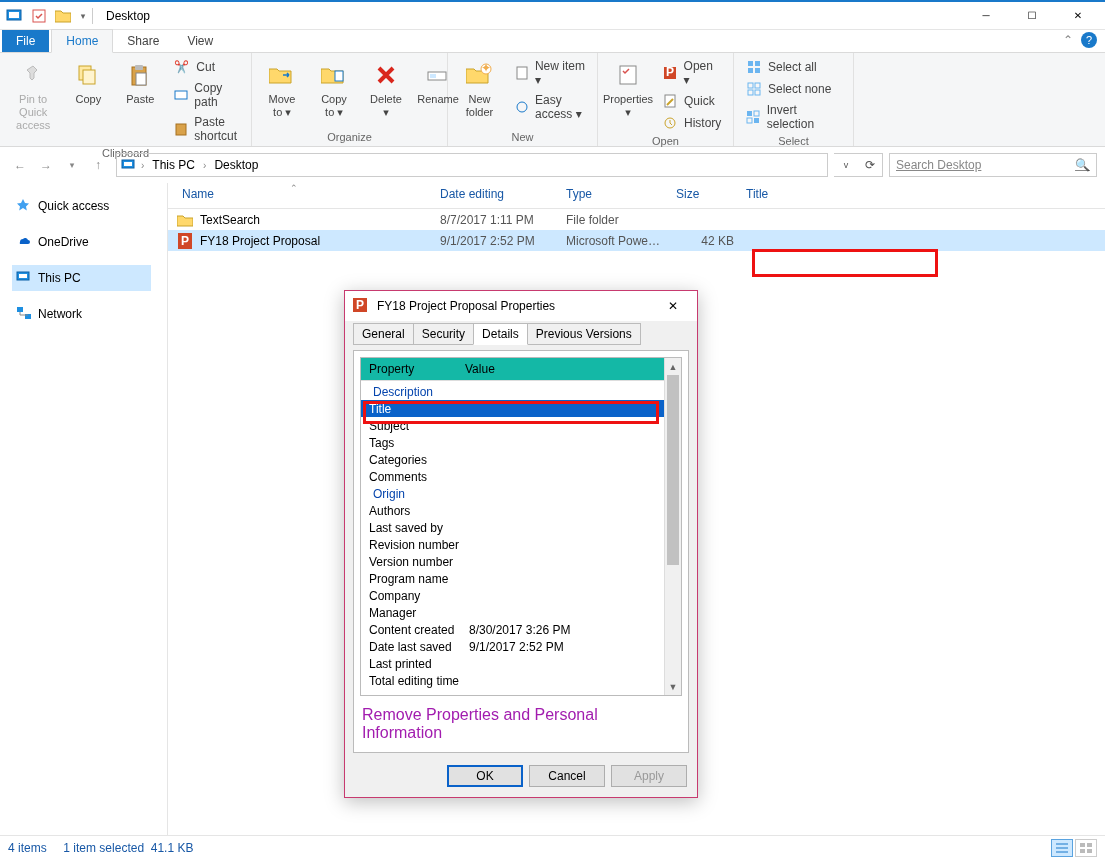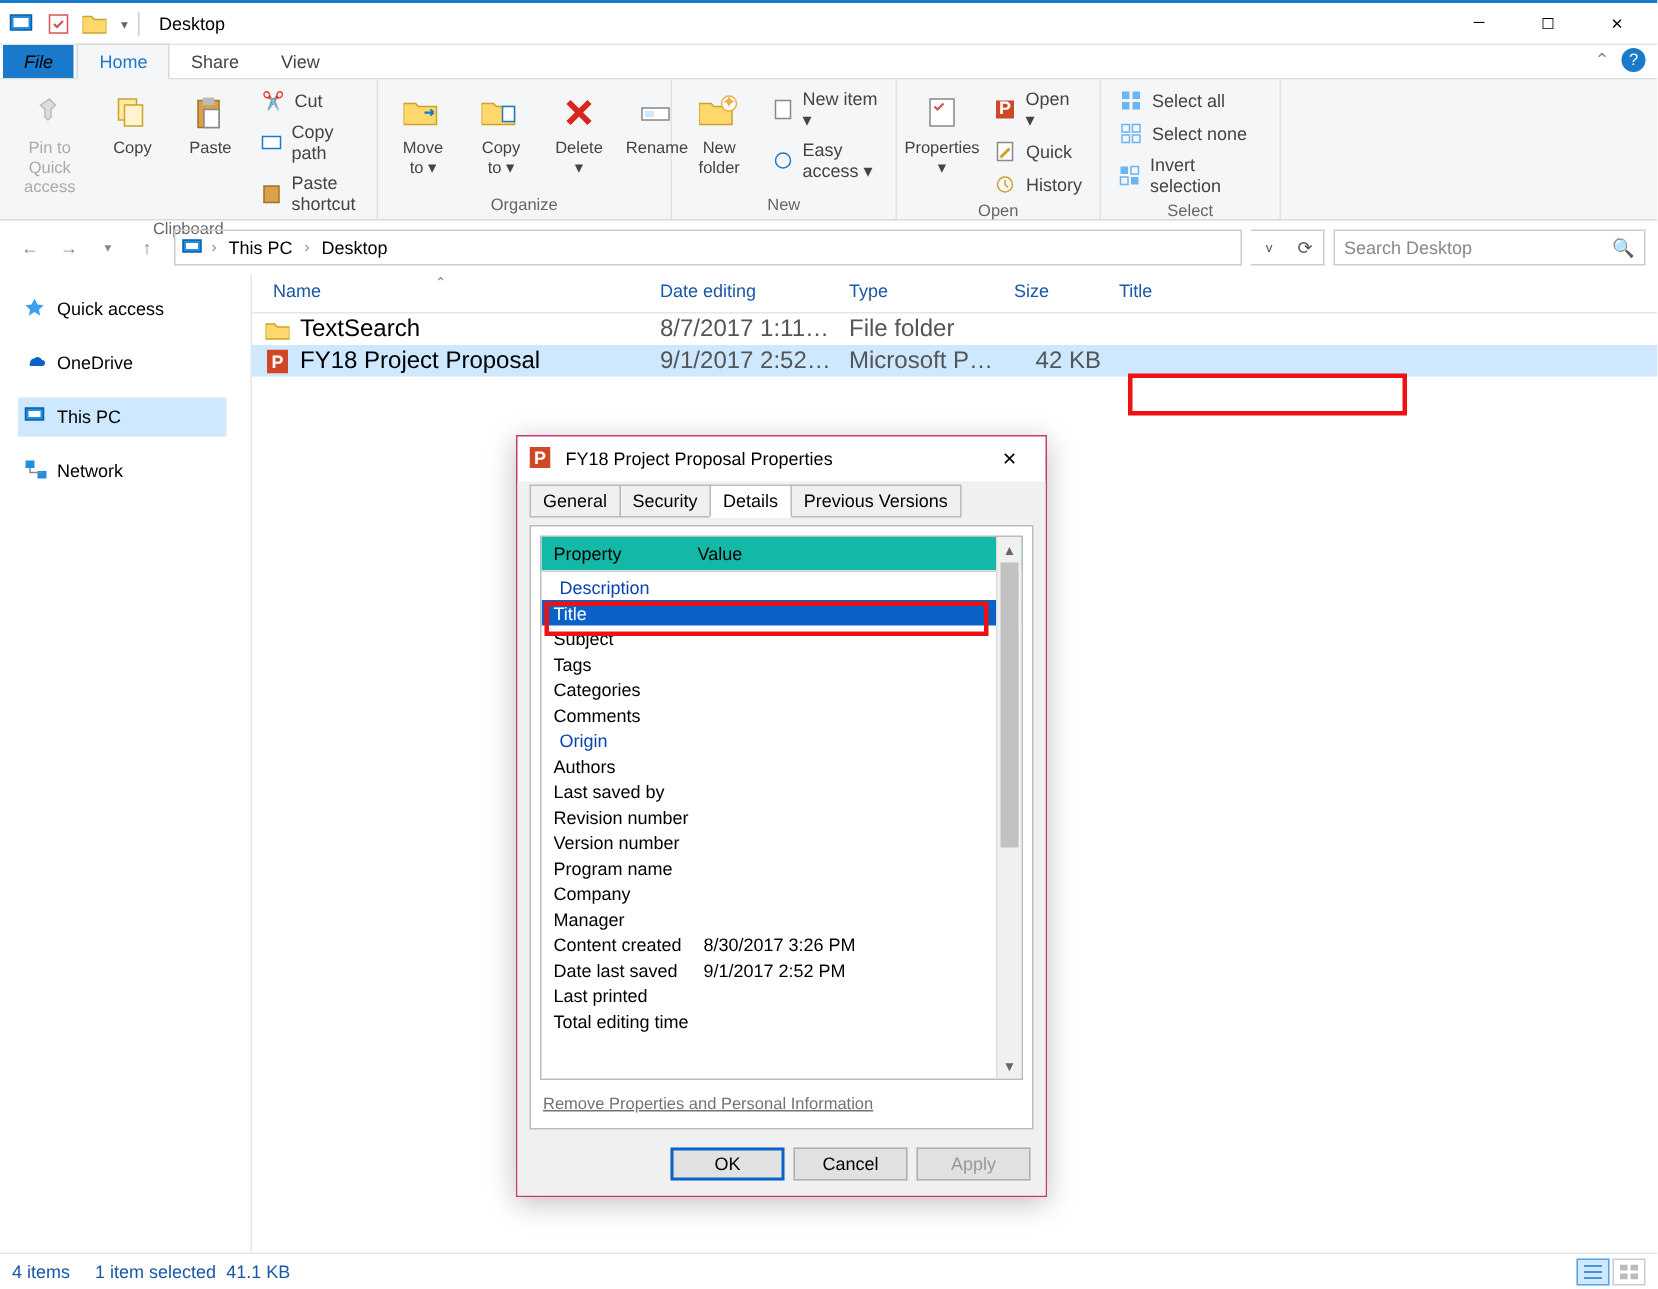--- a/index.html
+++ b/index.html
@@ -9,21 +9,21 @@
 .titlebar { height: 30px; background: #fff; border-bottom: 1px solid #e5e5e5; display: flex; align-items: center; padding: 0 4px; border-top:2px solid #1979ca;}
 .titlebar .qat { display: flex; gap: 2px; align-items: center; }
 .titlebar .qat .qicon { width: 22px; height: 22px; display: flex; align-items: center; justify-content: center; }
 .titlebar .title { margin-left: 12px; font-size: 12px; color: #000; }
 .titlebar .spacer { flex: 1; }
 .winbtn { width: 46px; height: 30px; display: flex; align-items: center; justify-content: center; font-size: 10px; }
 
 
 .ribbon-tabs { height: 23px; display:flex; align-items:flex-end; padding-left: 2px; border-bottom:1px solid #dadada;}
 .ribbon-tabs .tab { padding: 4px 14px 4px 14px; font-size: 12px; color:#444; }
-.ribbon-tabs .tab.file { background:#1979ca; color:#000000; margin-right:2px;font-style:italic;}
+.ribbon-tabs .tab.file { background:#1979ca; color:#ffffff; margin-right:2px;}
 .ribbon-tabs .tab.active { background:#f5f6f7; color:#1979ca; border-top:1px solid #dadada; border-left:1px solid #dadada; border-right:1px solid #dadada; border-bottom:1px solid #f5f6f7; margin-bottom:-1px;}
 .ribbon-tabs .tab-help { margin-left:auto; padding:4px 8px; display:flex; gap:8px; align-items:center;}
 
 
 .ribbon { height: 94px; background:#f5f6f7; border-bottom:1px solid #dadada; display:flex; }
 .group { border-right:1px solid #e1e1e1; display:flex; flex-direction:column; }
 .group-body { flex:1; display:flex; align-items:flex-start; padding:2px 6px 0 6px; gap:4px;}
 .group-label { text-align:center; font-size:11px; color:#666; padding:2px 0 3px 0;}
 .bigbtn { display:flex; flex-direction:column; align-items:center; justify-content:flex-start; padding:4px 6px; min-width:48px; gap:2px; color:#444;}
 .bigbtn .ic { width:32px; height:32px; display:flex; align-items:center; justify-content:center;}
@@ -34,41 +34,41 @@
 .smallbtn .sic { width:16px; height:16px; display:flex; align-items:center; justify-content:center;}
 
 
 .navrow { height:36px; display:flex; align-items:center; padding:4px 8px; gap:2px;}
 .navbtn { width:24px; height:24px; display:flex; align-items:center; justify-content:center; color:#888; }
 .addressbar { flex:1; height:24px; border:1px solid #ccc; display:flex; align-items:center; padding:0 4px; gap:4px; margin:0 4px;}
 .addressbar .crumb { padding:2px 4px; font-size:12px; }
 .addressbar .sep { color:#888; font-size:10px;}
 .addr-actions { display:flex; border:1px solid #ccc; border-left:none; height:24px;}
 .addr-actions div { width:24px; display:flex; align-items:center; justify-content:center; color:#555;}
-.searchbox { width:208px; height:24px; border:1px solid #ccc; display:flex; align-items:center; padding:0 6px; margin-left:4px; color:#888; justify-content:space-between;}
+.searchbox { width:208px; height:24px; border:1px solid #ccc; display:flex; align-items:center; padding:0 6px; margin-left:4px; color:#888; justify-content:space-between;text-decoration:underline;}
 
 
 .main { display:flex; height: calc(100% - 30px - 23px - 94px - 36px - 24px); }
 .sidebar { width:168px; border-right:1px solid #e5e5e5; padding:10px 16px 0 12px; }
 .sidebar .item { display:flex; align-items:center; gap:6px; padding:5px 4px; font-size:12px;}
 .sidebar .item.selected { background:#cde8ff; }
 .sidebar .item .sic { width:16px; height:16px;}
 .filearea { flex:1; position:relative; }
 .filearea .sorticon { position:absolute; top:0; left:122px; color:#888; font-size:9px;}
 .cols { display:flex; border-bottom:1px solid #e5e5e5; padding:0 8px; height:26px; align-items:flex-start; color:#1858a6; font-size:12px;}
 .cols .col { padding:4px 6px;}
 .col-name{width:258px;}
 .col-date{width:126px;}
 .col-type{width:110px;}
 .col-size{width:70px; text-align:right; padding-right:16px;}
 .col-title{width:190px;}
 .rows .row { display:flex; padding:3px 8px; align-items:center; height:21px;}
 .rows .row.selected { background:#cde8ff;}
 .rows .row .ficon { width:18px; height:16px; display:flex; align-items:center; justify-content:center;}
-.rows .row .cell { padding:0 6px; font-size:16px; white-space:nowrap; overflow:hidden; text-overflow:ellipsis;}
+.rows .row .cell { padding:0 6px; font-size:12px; white-space:nowrap; overflow:hidden; text-overflow:ellipsis;}
 .cell-name{width:240px;}
 .cell-date{width:126px; color:#555;}
 .cell-type{width:110px; color:#555;}
 .cell-size{width:70px; text-align:right; color:#555; padding-right:16px;}
 .cell-title{width:178px;}
 
 
 .redbox { position:absolute; border:3px solid #e11; background:transparent; pointer-events:none;}
 
 
@@ -89,21 +89,21 @@
 .ph-val{flex:1;}
 .proplist { height: calc(100% - 26px); overflow:hidden; position:relative; padding:2px 0;}
 .prow { display:flex; padding:2px 8px; font-size:12px; align-items:center; height:17px;}
 .prow.section { color:#0645ad; padding-left:12px;}
 .prow.sel { background:#0a62c9; color:#fff;}
 .prow .pk{width:100px;}
 .prow .pv{flex:1;}
 .scrollbar-v { position:absolute; right:0; top:0; bottom:0; width:17px; background:#f0f0f0; border-left:1px solid #ddd;}
 .scrollbar-v .arrow{height:17px; display:flex; align-items:center; justify-content:center; color:#666; font-size:9px;}
 .scrollbar-v .thumb{background:#c1c1c1; margin:0 2px; border-radius:0;}
-.removelink { color:#737373; text-decoration:underline; padding:10px 2px 4px 2px; font-size:11px;}
+.removelink { color:#a21caf; padding:10px 2px 4px 2px; font-size:16px;}
 .dialog-buttons { display:flex; gap:6px; justify-content:flex-end; padding:6px 2px 2px 2px;}
 .dialog-buttons button { width:76px; height:22px; font-size:12px; background:#e1e1e1; border:1px solid #adadad;}
 .dialog-buttons button.primary { border:2px solid #0a62c9; background:#e1e1e1;}
 .dialog-buttons button:disabled{color:#999;}
 
 
 .status { position:absolute; bottom:0; left:0; right:0; height:24px; border-top:1px solid #e5e5e5; display:flex; align-items:center; padding:0 8px; font-size:12px; color:#1858a6; justify-content:space-between;}
 .status .views{display:flex; gap:2px;}
 .status .views .v{width:22px; height:18px; border:1px solid #ccc; display:flex; align-items:center; justify-content:center;}
 .status .views .v.active{background:#cde8ff; border-color:#5aa3e0;}

